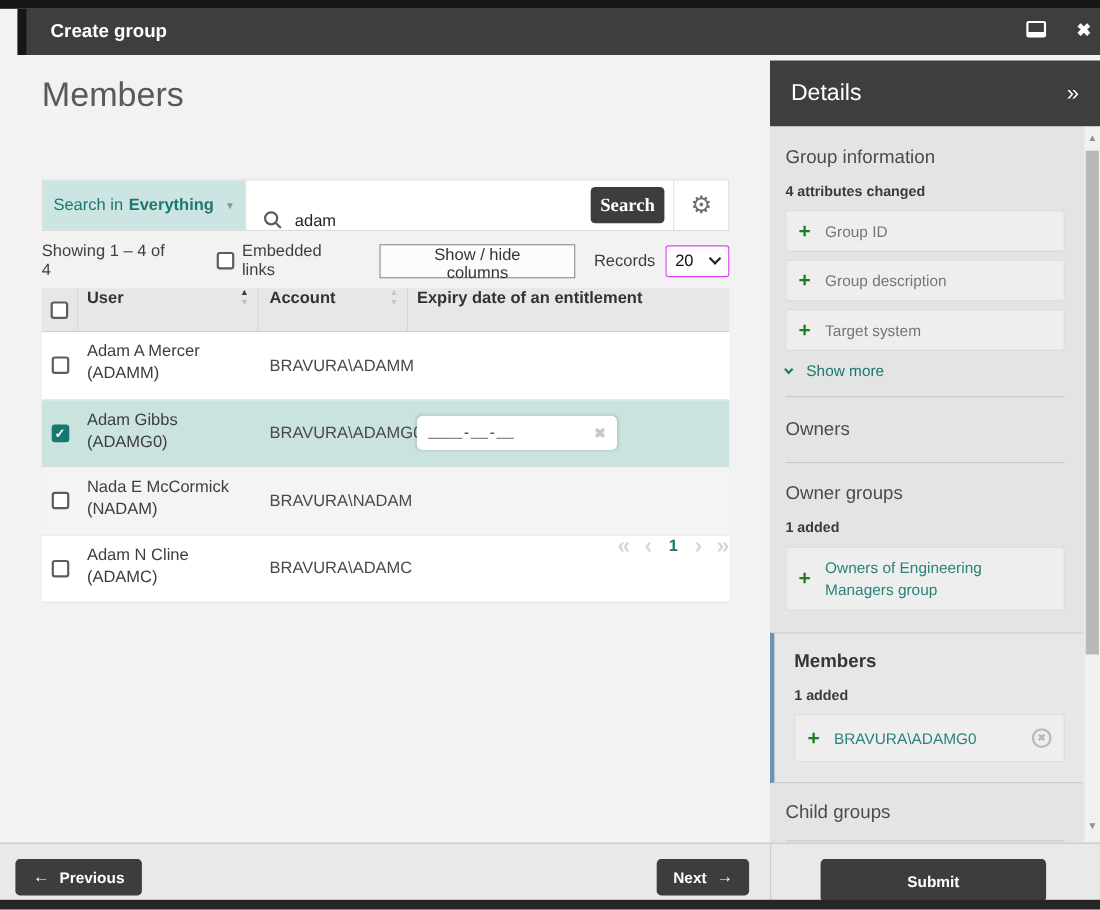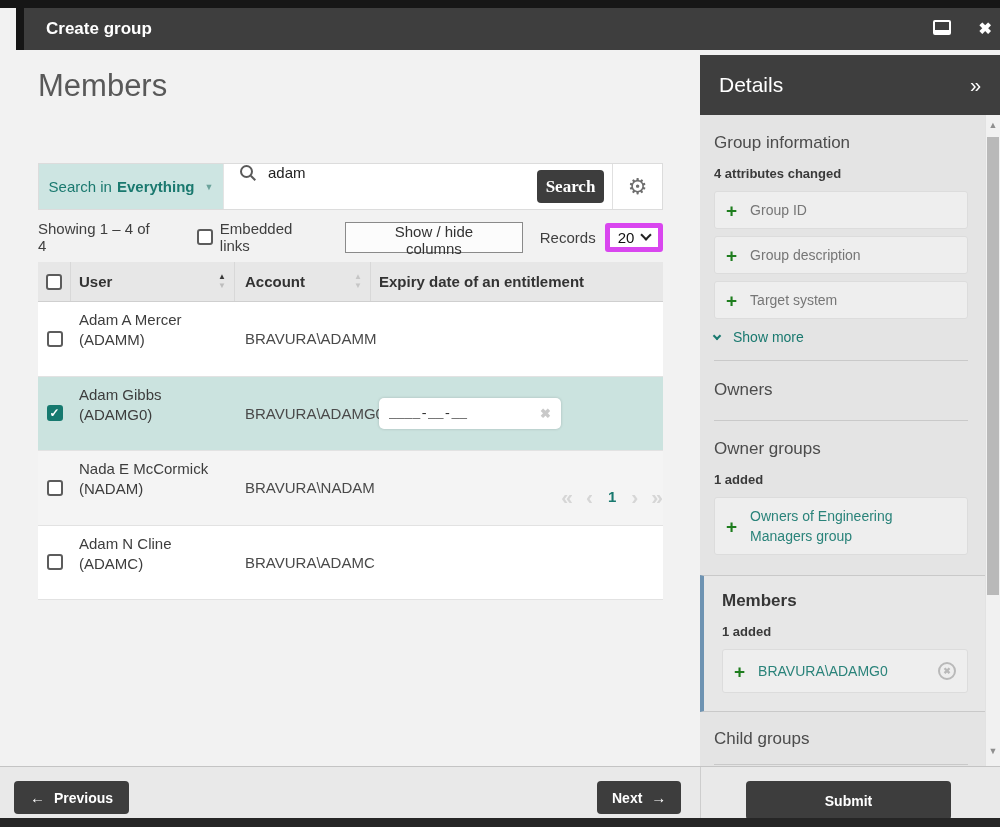--- a/index.html
+++ b/index.html
@@ -18,57 +18,57 @@
 
   
   .main-title{position:absolute;left:38px;top:68px;font-size:31px;color:#595959;font-weight:400}
 
   .search-bar{position:absolute;left:38px;top:163px;width:625px;height:47px;background:#fff;
               border:1px solid #dcdcdc;display:flex;align-items:stretch}
   .search-scope{width:184px;background:#cde5e2;color:#1a796f;font-size:15px;display:flex;
                 align-items:center;justify-content:center;gap:5px;cursor:pointer}
   .search-scope b{font-weight:700}
   .scope-caret{font-size:9px;color:#6ba39b;margin-left:5px}
-  .search-field{flex:1;display:flex;align-items:flex-start;padding-left:15px;gap:11px;border-left:1px solid #e4e4e4}
+  .search-field{flex:1;display:flex;align-items:flex-end;padding-left:15px;gap:11px;border-left:1px solid #e4e4e4}
   .search-input{border:none;outline:none;font-size:15px;color:#222;flex:1;background:transparent;font-family:inherit;min-width:0}
   .search-btn{background:#3d3d3d;color:#fff;border:none;border-radius:4px;font-size:17px;font-weight:700;
               width:67px;height:33px;margin:auto 8px auto 0;font-family:Liberation Serif, serif;cursor:pointer;flex:none}
   .vline{width:1px;background:#e0e0e0}
   .gear-wrap{width:49px;display:flex;align-items:center;justify-content:center;cursor:pointer}
   .gear{font-size:22px;color:#6e6e6e;line-height:1}
 
   .toolbar{position:absolute;left:38px;top:221px;width:625px;height:32px;display:flex;align-items:center}
   .showing{font-size:15px;color:#3f3f3f}
   .embedded{display:flex;align-items:center;gap:7px;margin-left:37px;font-size:15px;color:#3f3f3f;cursor:pointer}
   .cb{width:16px;height:16px;border:2px solid #5c5c5c;border-radius:3px;background:#fff;display:inline-flex;
       align-items:center;justify-content:center;flex:none}
   .cb.checked{background:#16796f;border-color:#16796f;color:#fff;font-size:12px;font-weight:700;line-height:1}
   .showhide-btn{margin-left:21px;height:31px;padding:0 20px;background:#fcfcfc;border:1px solid #8a8a8a;
                 font-size:15px;color:#333;font-family:inherit;cursor:pointer}
   .records-label{margin-left:17px;font-size:15px;color:#3f3f3f}
-  .records-select{margin-left:9px;width:59px;height:29px;border:5px solid #d946ef;border-radius:3px;background:#fff;
+  .records-select{margin-left:9px;width:59px;height:29px;border:1px solid #d946ef;border-radius:3px;background:#fff;
                   display:flex;align-items:center;justify-content:space-between;padding:0 8px;font-size:15px;color:#111;cursor:pointer}
   .sel-chev{width:8px;height:8px;border-right:2px solid #222;border-bottom:2px solid #222;transform:rotate(45deg);margin-top:-4px}
 
   
   .table{position:absolute;left:38px;top:262px;width:625px}
   .thead{display:flex;height:40px;background:#e7e7e7;border-bottom:1px solid #cfcfcf;align-items:center}
-  .th{display:flex;align-items:center;font-size:15px;font-weight:700;color:#333;height:100%;border-right:1px solid #d8d8d8;cursor:pointer}
+  .th{display:flex;align-items:flex-start;font-size:15px;font-weight:700;color:#333;height:100%;border-right:1px solid #d8d8d8;cursor:pointer}
   .cb-col{width:33px;display:flex;justify-content:center;align-items:center;flex:none}
   .user-col{width:164px;padding-left:8px;flex:none}
   .account-col{width:136px;padding-left:10px;flex:none}
   .expiry-col{width:292px;padding-left:8px;flex:none;border-right:none}
   .sort{margin-left:auto;margin-right:8px;display:flex;flex-direction:column;gap:1px;font-size:8px;line-height:8px}
   .sort .asc{color:#3a3a3a}.sort .desc{color:#bdbdbd}
   .sort.inactive .asc,.sort.inactive .desc{color:#c6c6c6}
   .trow{display:flex;align-items:center;background:#fff;border-bottom:1px solid #e2e2e2;min-height:38px}
   .trow.selected{background:#cbe3df;min-height:50px}
   .trow.alt{background:#f4f4f4;min-height:52px}
   .td{font-size:15px;color:#3d3d3d}
-  .td.user-col{padding:8px 6px 25px 8px;line-height:1.35}
+  .td.user-col{padding:8px 6px 12px 8px;line-height:1.35}
   .td.account-col{color:#4a4a4a}
   .date-input{width:182px;height:31px;background:#fff;border-radius:5px;display:flex;align-items:center;
               padding:0 10px;box-shadow:0 0 3px rgba(0,0,0,.18)}
   .date-input input{border:none;outline:none;flex:1;font-size:13px;color:#222;font-family:Liberation Mono, monospace;background:transparent;min-width:0}
   .date-clear{color:#c9c9c9;font-size:13px;font-weight:700;cursor:pointer}
 
   .pagination{position:absolute;left:38px;top:486px;width:625px;display:flex;justify-content:flex-end;
               align-items:center;gap:13px}
   .pg-icon{font-size:21px;font-weight:700;color:#d6d6d6;line-height:1;cursor:pointer}
   .pg-num{font-size:15px;font-weight:700;color:#19796f;cursor:pointer;margin:0 2px}

